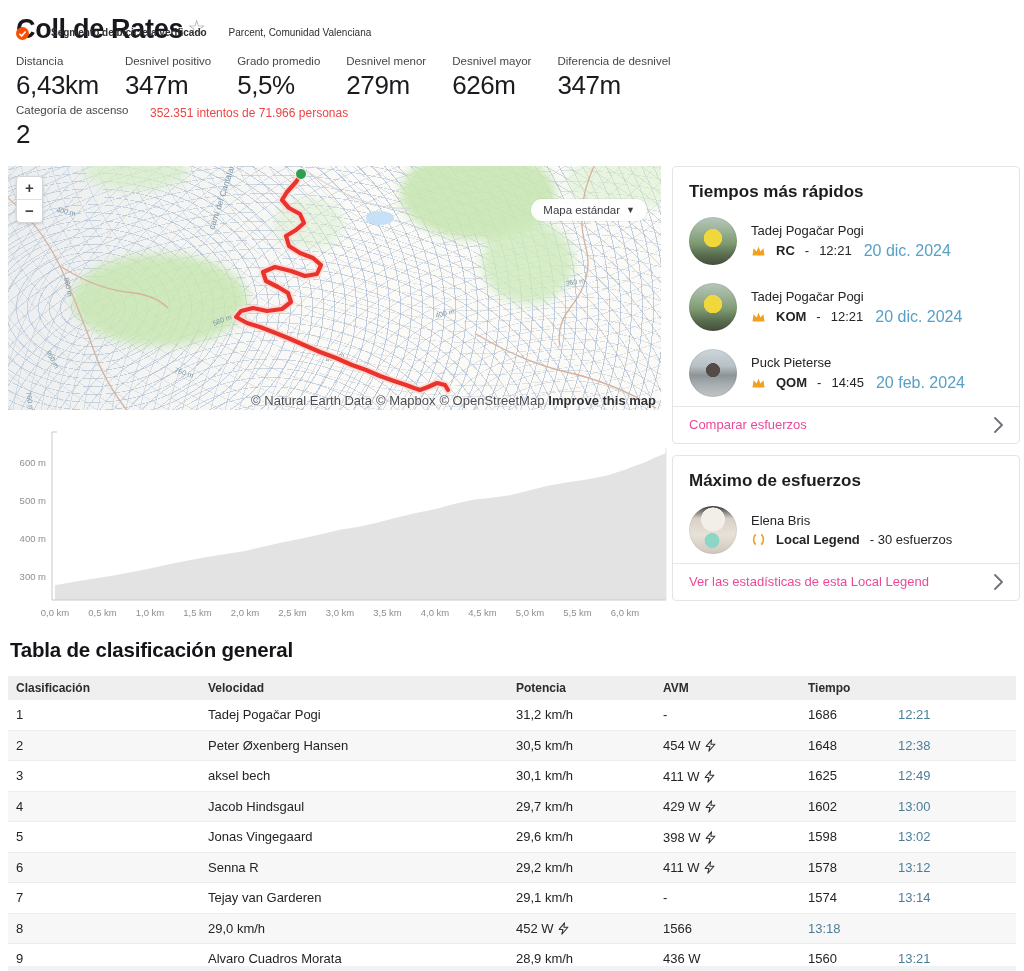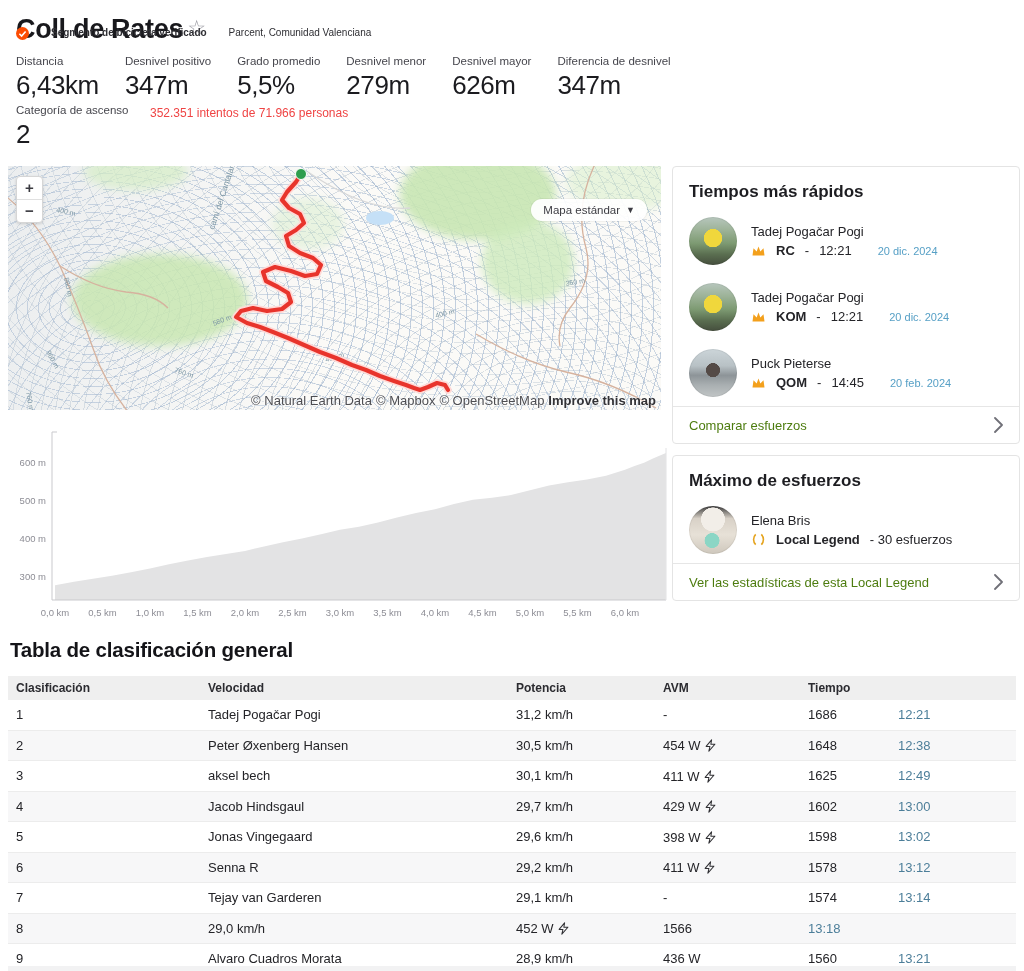--- a/index.html
+++ b/index.html
@@ -60,22 +60,22 @@
       radial-gradient(circle at 50% 44%, #544a46 0 19%, rgba(0,0,0,0) 20%),
       linear-gradient(180deg,#ccd5d9 0%,#b8c1c5 35%,#8d9498 55%,#a9afb1 75%,#c1c5c6 100%);}
   .avatar-elena{background:
       radial-gradient(circle at 48% 72%, #8bd6c5 0 17%, rgba(0,0,0,0) 18%),
       radial-gradient(circle at 50% 28%, #f2eee8 0 28%, rgba(0,0,0,0) 29%),
       linear-gradient(180deg,#3b3b3b 0%,#d8d1c7 26%,#e7e1d7 60%,#cec7bc 100%);}
   .fe-name{font-size:13px;color:#242428;margin-bottom:4px;}
   .fe-line2{display:flex;align-items:center;gap:10px;font-size:13px;color:#242428;}
   .fe-badge{font-weight:700;}
   .fe-time{font-weight:500;}
-  .fe-date{font-size:11px;color:#57a0c6;margin-left:16px;}
-  .panel-footer{border-top:1px solid #e6e6e6;display:flex;align-items:center;justify-content:space-between;padding:10px 16px;font-size:13px;color:#4d7c0f;cursor:pointer;}
+  .fe-date{font-size:16px;color:#57a0c6;margin-left:2px;}
+  .panel-footer{border-top:1px solid #e6e6e6;display:flex;align-items:flex-start;justify-content:space-between;padding:10px 16px;font-size:13px;color:#ec4899;cursor:pointer;}
 
   
   .lb-title{left:10px;top:638px;font-size:20.5px;font-weight:700;color:#141418;letter-spacing:-.2px;}
   .lb-table{left:8px;top:676px;width:1008px;font-size:13px;}
   .thead,.trow{display:grid;grid-template-columns:192px 308px 147px 145px 90px 1fr;align-items:center;}
   .thead{background:#efefef;height:24px;font-size:12px;font-weight:700;color:#2b2b30;}
   .trow{height:29.5px;border-bottom:1px solid #ececec;background:#fff;}
   .trow.alt{background:#f7f7f8;}
   .cell{padding-left:8px;white-space:nowrap;overflow:hidden;}
   .time-link{color:#4c7e99;cursor:pointer;}

